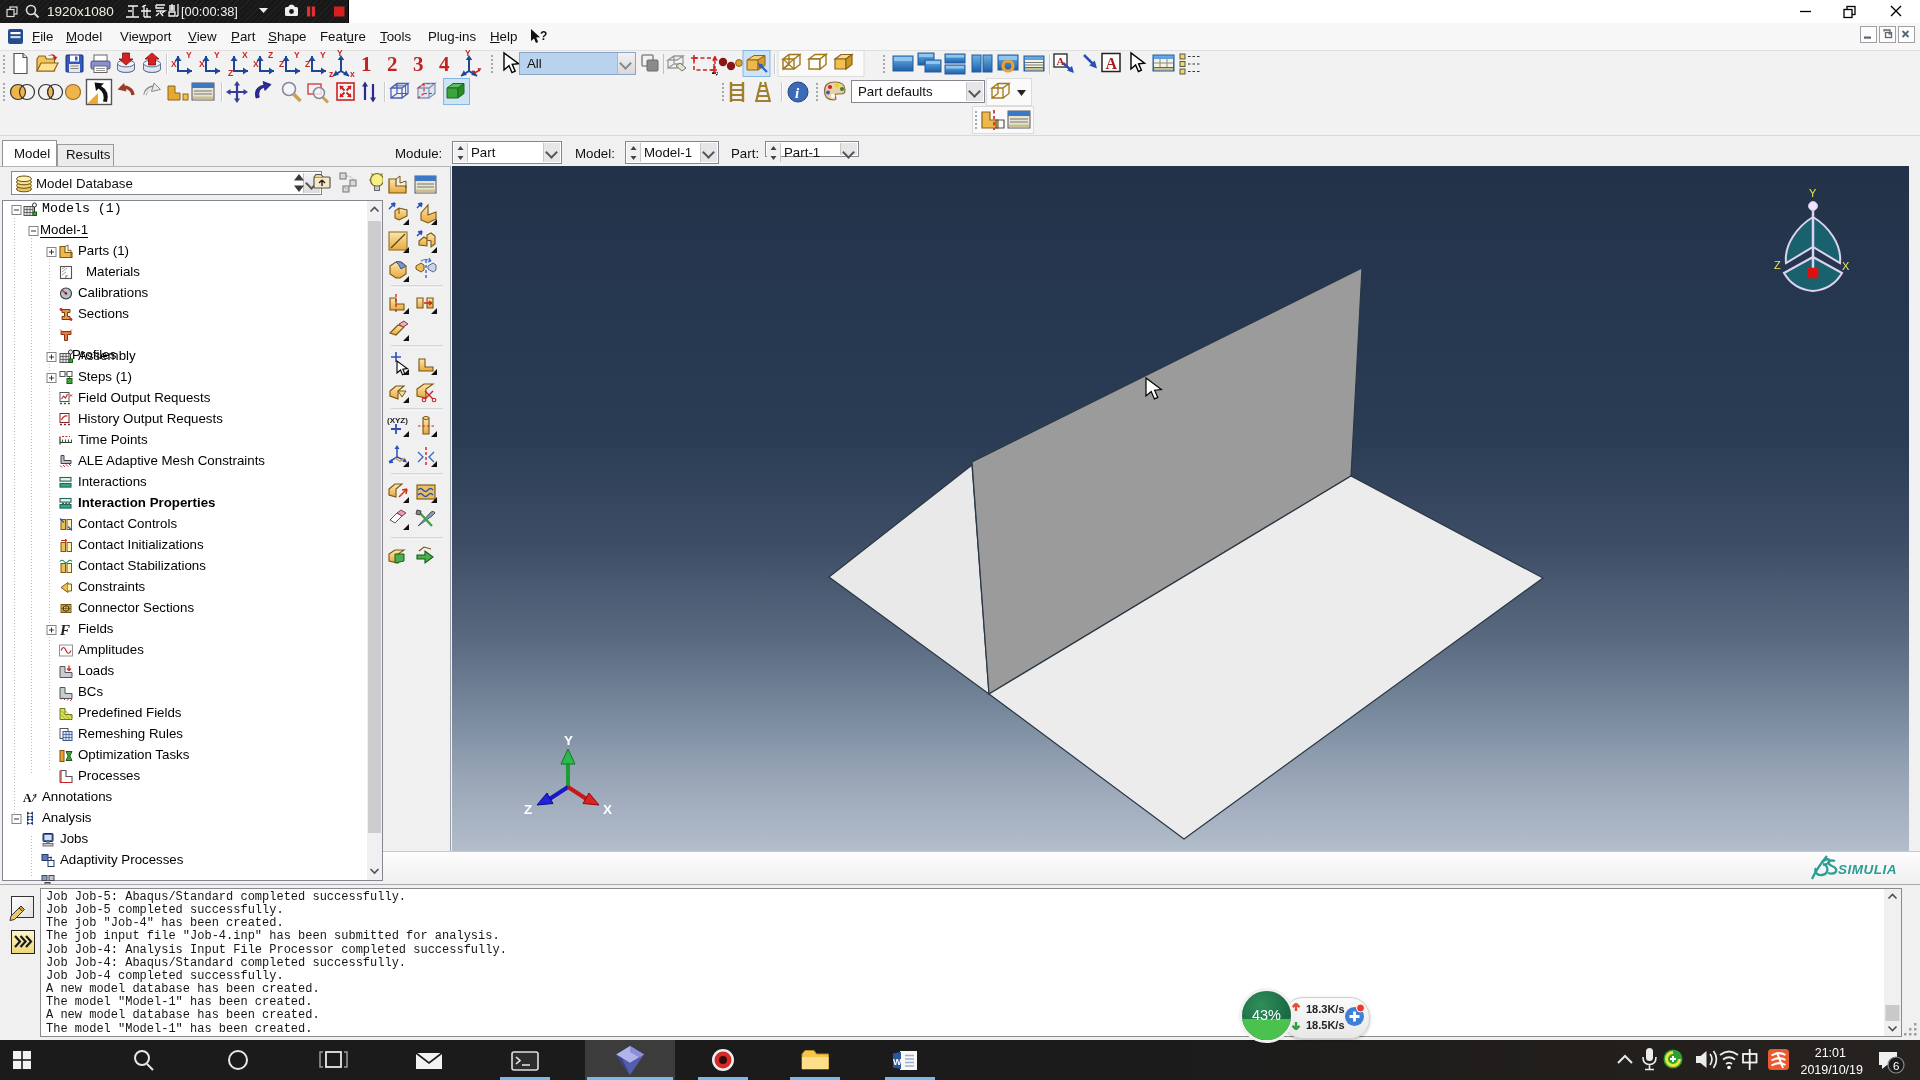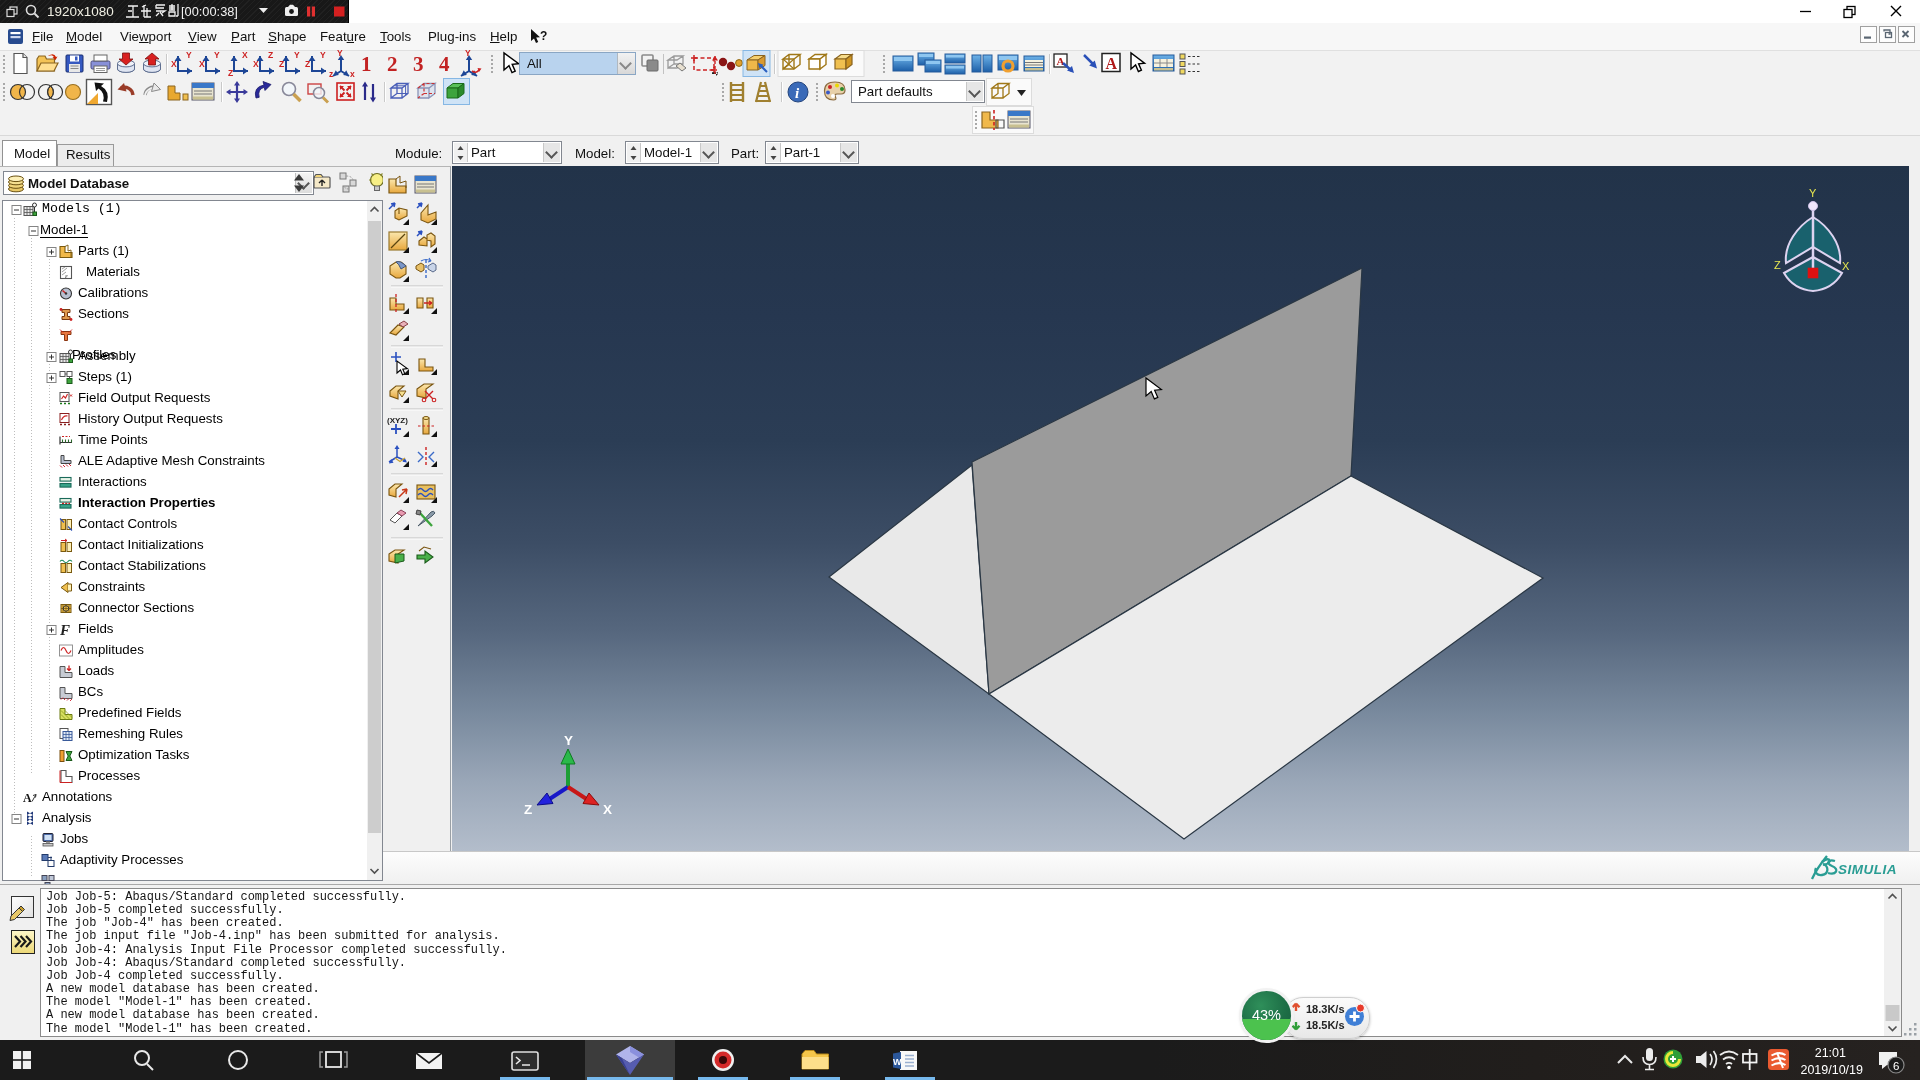--- a/index.html
+++ b/index.html
@@ -480,33 +480,33 @@
   <div class="abs" style="left:1px;top:1px;width:13px;height:19px;background:#f0f0f0;border-right:1px solid #c8c8c8;"></div>
   <svg style="left:2px;top:2px;" width="11" height="18" viewBox="0 0 11 18">
       <path d="M5.5,2 l3,4 h-6 z" fill="#444"></path>
       <path d="M5.5,16 l3,-4 h-6 z" fill="#444"></path>
     </svg>
   <div class="txt" style="left:18px;top:3px;">Model-1</div>
   <div class="dd"></div>
     <div class="chev" style="right:5px;top:6px;"></div>
 </div>
 <div class="txt" style="left:731px;top:146px;">Part:</div>
-<div class="combo" style="left:765px;top:141px;width:94px;height:23px;">
+<div class="combo" style="left:765px;top:141px;width:94px;height:16px;">
   <div class="abs" style="left:1px;top:1px;width:13px;height:19px;background:#f0f0f0;border-right:1px solid #c8c8c8;"></div>
   <svg style="left:2px;top:2px;" width="11" height="18" viewBox="0 0 11 18">
       <path d="M5.5,2 l3,4 h-6 z" fill="#444"></path>
       <path d="M5.5,16 l3,-4 h-6 z" fill="#444"></path>
     </svg>
   <div class="txt" style="left:18px;top:3px;">Part-1</div>
   <div class="dd"></div>
     <div class="chev" style="right:5px;top:6px;"></div>
 </div>
 
 <div class="abs" style="left:0;top:166px;width:383px;height:718px;background:#f0f0f0;border-top:1px solid #b5b5b5;box-sizing:border-box;"></div>
-<div class="combo" style="left:3px;top:171px;width:311px;height:24px;font-weight:bold;">
+<div class="combo" style="left:11px;top:171px;width:311px;height:24px;">
 <svg style="left:3px;top:3px;" width="18" height="18" viewBox="0 0 18 18">
  <ellipse cx="9" cy="14" rx="7.5" ry="2.8" fill="#e8c868" stroke="#6a5010"></ellipse>
  <ellipse cx="9" cy="10.5" rx="7.5" ry="2.8" fill="#f0d47a" stroke="#6a5010"></ellipse>
  <ellipse cx="9" cy="7" rx="7.5" ry="2.8" fill="#f6e090" stroke="#6a5010"></ellipse>
  <ellipse cx="9" cy="3.8" rx="7.5" ry="2.8" fill="#fdf0b8" stroke="#6a5010"></ellipse>
 </svg>
 <div class="txt" style="left:24px;top:4px;">Model Database</div>
 <div class="abs" style="right:1px;top:1px;bottom:1px;width:16px;background:linear-gradient(#f4f4f4,#dcdcdc);border-left:1px solid #c0c0c0;"></div>
 <div class="chev" style="right:5px;top:7px;"></div>
 </div>

